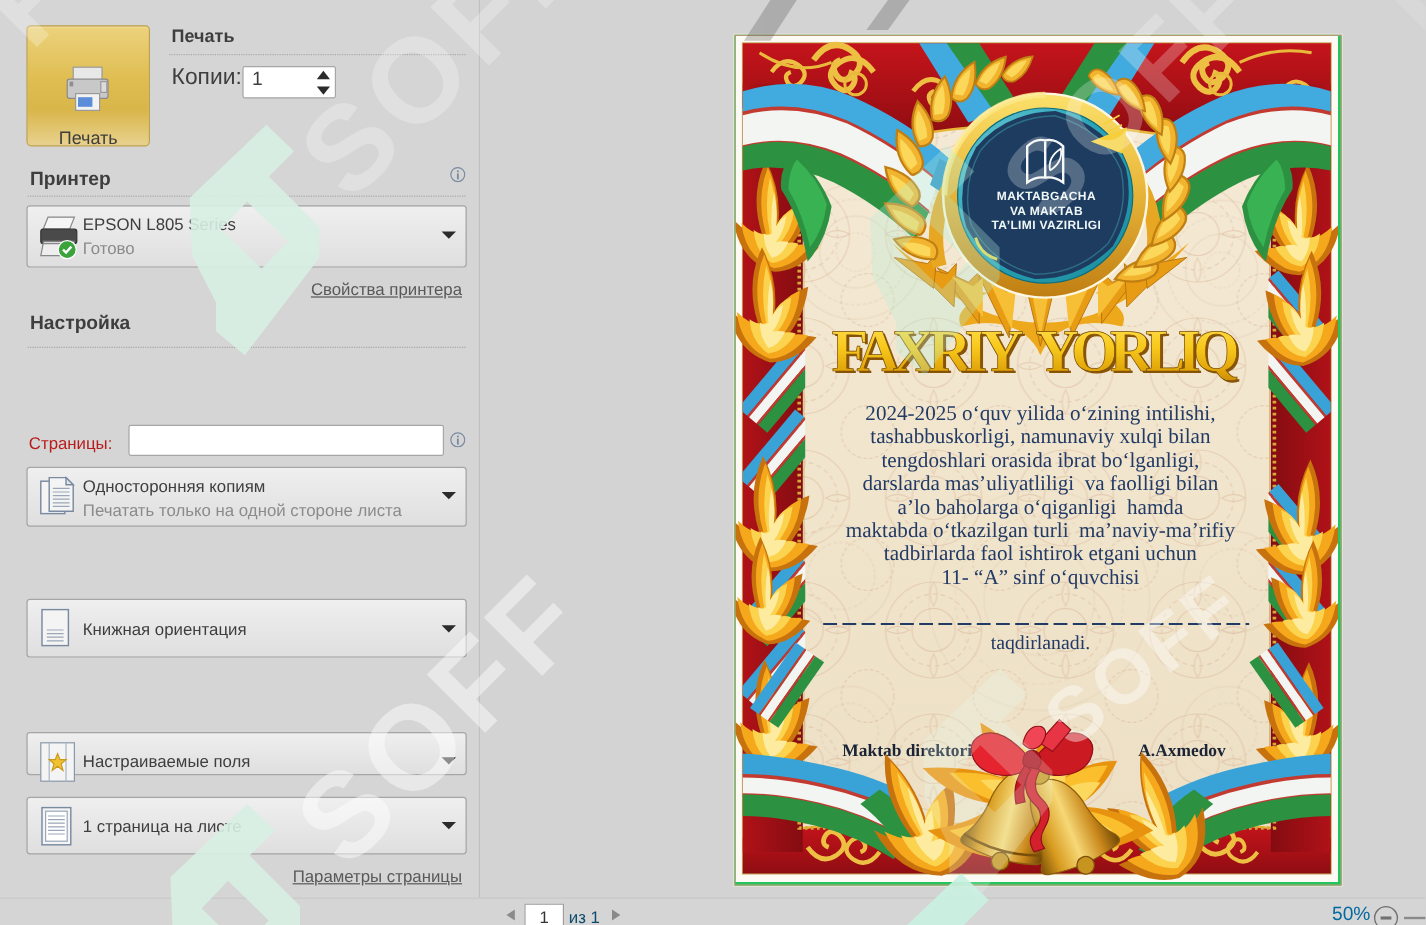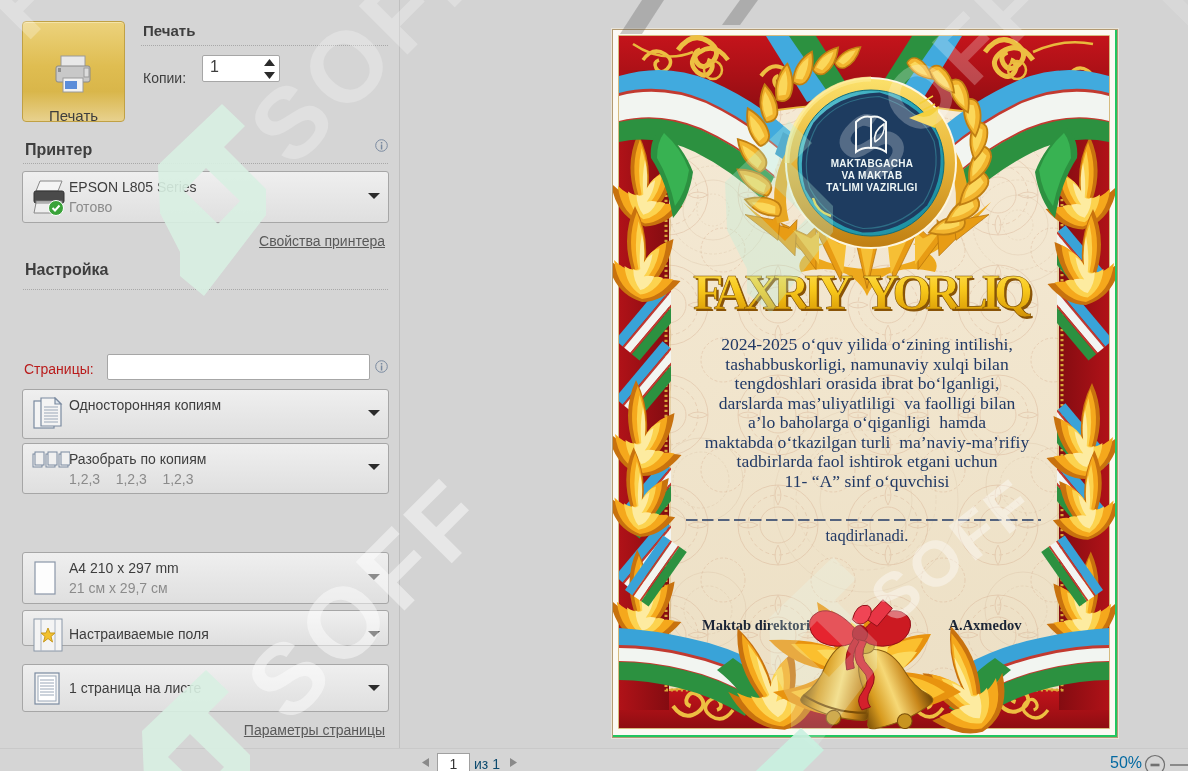--- a/index.html
+++ b/index.html
@@ -26,21 +26,21 @@
         <rect x="3" y="12" width="34" height="16" rx="2" fill="#c8c8c8" stroke="#8a8a8a"></rect>
         <rect x="5" y="14" width="3" height="4" fill="#8f8f8f"></rect>
         <rect x="31" y="14" width="5" height="9" fill="#dcdcdc" stroke="#9a9a9a"></rect>
         <rect x="10" y="24" width="20" height="14" fill="#f2f2f2" stroke="#9a9a9a"></rect>
         <rect x="12" y="27" width="12" height="8" fill="#5b8dd9"></rect>
       </svg>
       <div class="lbl" style="top:85px">Печать</div>
     </div>
   <div class="hd" style="left:143px;top:22px;font-size:15px">Печать</div>
   <div class="dot" style="left:141px;top:45px;width:247px"></div>
-  <div style="position:absolute;left:143px;top:70px;font-size:14px;color:#3e3e3e">Копии:</div>
+  <div style="position:absolute;left:143px;top:54px;font-size:19px;color:#3e3e3e">Копии:</div>
   <div class="spin"></div>
   <div style="position:absolute;left:210px;top:58px;font-size:16px;color:#3e3e3e">1</div>
   <svg width="14" height="24" style="position:absolute;left:263px;top:58px">
       <polygon points="6.5,1 12,8 1,8" fill="#2b2b2b"></polygon>
       <polygon points="1,14 12,14 6.5,21" fill="#2b2b2b"></polygon>
     </svg>
   <div class="hd" style="left:25px;top:141px">Принтер</div>
   <svg width="13" height="13" style="position:absolute;left:375px;top:139px">
       <circle cx="6.5" cy="6.5" r="5.8" fill="none" stroke="#7a8aa0"></circle>
       <rect x="5.8" y="5.5" width="1.5" height="5" fill="#7a8aa0"></rect>
@@ -80,43 +80,34 @@
         <g stroke="#9aa7b8">
           <line x1="12" y1="10" x2="26" y2="10"></line>
           <line x1="12" y1="13" x2="26" y2="13"></line>
           <line x1="12" y1="16" x2="26" y2="16"></line>
           <line x1="12" y1="19" x2="26" y2="19"></line>
           <line x1="12" y1="22" x2="26" y2="22"></line>
           <line x1="12" y1="25" x2="26" y2="25"></line>
         </g>
       </svg>
     <div class="t1">Односторонняя копиям</div>
+    <div class="t2">Печатать только на одной стороне листа</div>
     <div class="arr" style="top:20px"></div>
   </div>
-  <div class="box" style="top:443px;height:51px">
-    <svg class="ico" width="38" height="36" style="top:6px" viewBox="0 0 38 36">
-        <g fill="#f0f0f0" stroke="#7a8aa0">
-          <rect x="1" y="4" width="9" height="13"></rect>
-          <rect x="3" y="2" width="9" height="13"></rect>
-          <rect x="14" y="4" width="9" height="13"></rect>
-          <rect x="16" y="2" width="9" height="13"></rect>
-          <rect x="27" y="4" width="9" height="13"></rect>
-          <rect x="29" y="2" width="9" height="13"></rect>
+  <div class="box" style="top:499px;height:49px">
+    <svg class="ico" width="30" height="36" style="top:6px" viewBox="0 0 30 36">
+        <rect x="3" y="2" width="22" height="30" fill="#f4f4f4" stroke="#7a8aa0" stroke-width="1.2"></rect>
+        <g stroke="#9aa7b8">
+          <line x1="7" y1="19" x2="21" y2="19"></line>
+          <line x1="7" y1="22" x2="21" y2="22"></line>
+          <line x1="7" y1="25" x2="21" y2="25"></line>
+          <line x1="7" y1="28" x2="21" y2="28"></line>
         </g>
       </svg>
-    <div class="t1">Разобрать по копиям</div>
-    <div class="t2">1,2,3&nbsp;&nbsp;&nbsp; 1,2,3&nbsp;&nbsp;&nbsp; 1,2,3</div>
-    <div class="arr" style="top:20px"></div>
-  </div>
-  <div class="box" style="top:552px;height:52px">
-    <svg class="ico" width="26" height="38" style="top:7px" viewBox="0 0 26 38">
-        <rect x="3" y="2" width="20" height="32" fill="#fdfdfd" stroke="#8a97a8" stroke-width="1.2"></rect>
-      </svg>
-    <div class="t1">A4 210 x 297 mm</div>
-    <div class="t2">21 см x 29,7 см</div>
+    <div class="t1" style="top:16px">Книжная ориентация</div>
     <div class="arr" style="top:21px"></div>
   </div>
   <div class="box" style="top:610px;height:36px">
     <svg class="ico" width="32" height="36" style="top:6px" viewBox="0 0 32 36">
         <rect x="2" y="2" width="28" height="32" fill="#f4f4f4" stroke="#8a97a8"></rect>
         <line x1="9" y1="2" x2="9" y2="34" stroke="#aab4c2"></line>
         <line x1="23" y1="2" x2="23" y2="34" stroke="#aab4c2"></line>
         <polygon points="16,11 18,16 23,16 19,19.5 20.5,25 16,21.5 11.5,25 13,19.5 9,16 14,16" fill="#f2c12e" stroke="#c89a20"></polygon>
       </svg>
     <div class="t1" style="top:15px">Настраиваемые поля</div>

